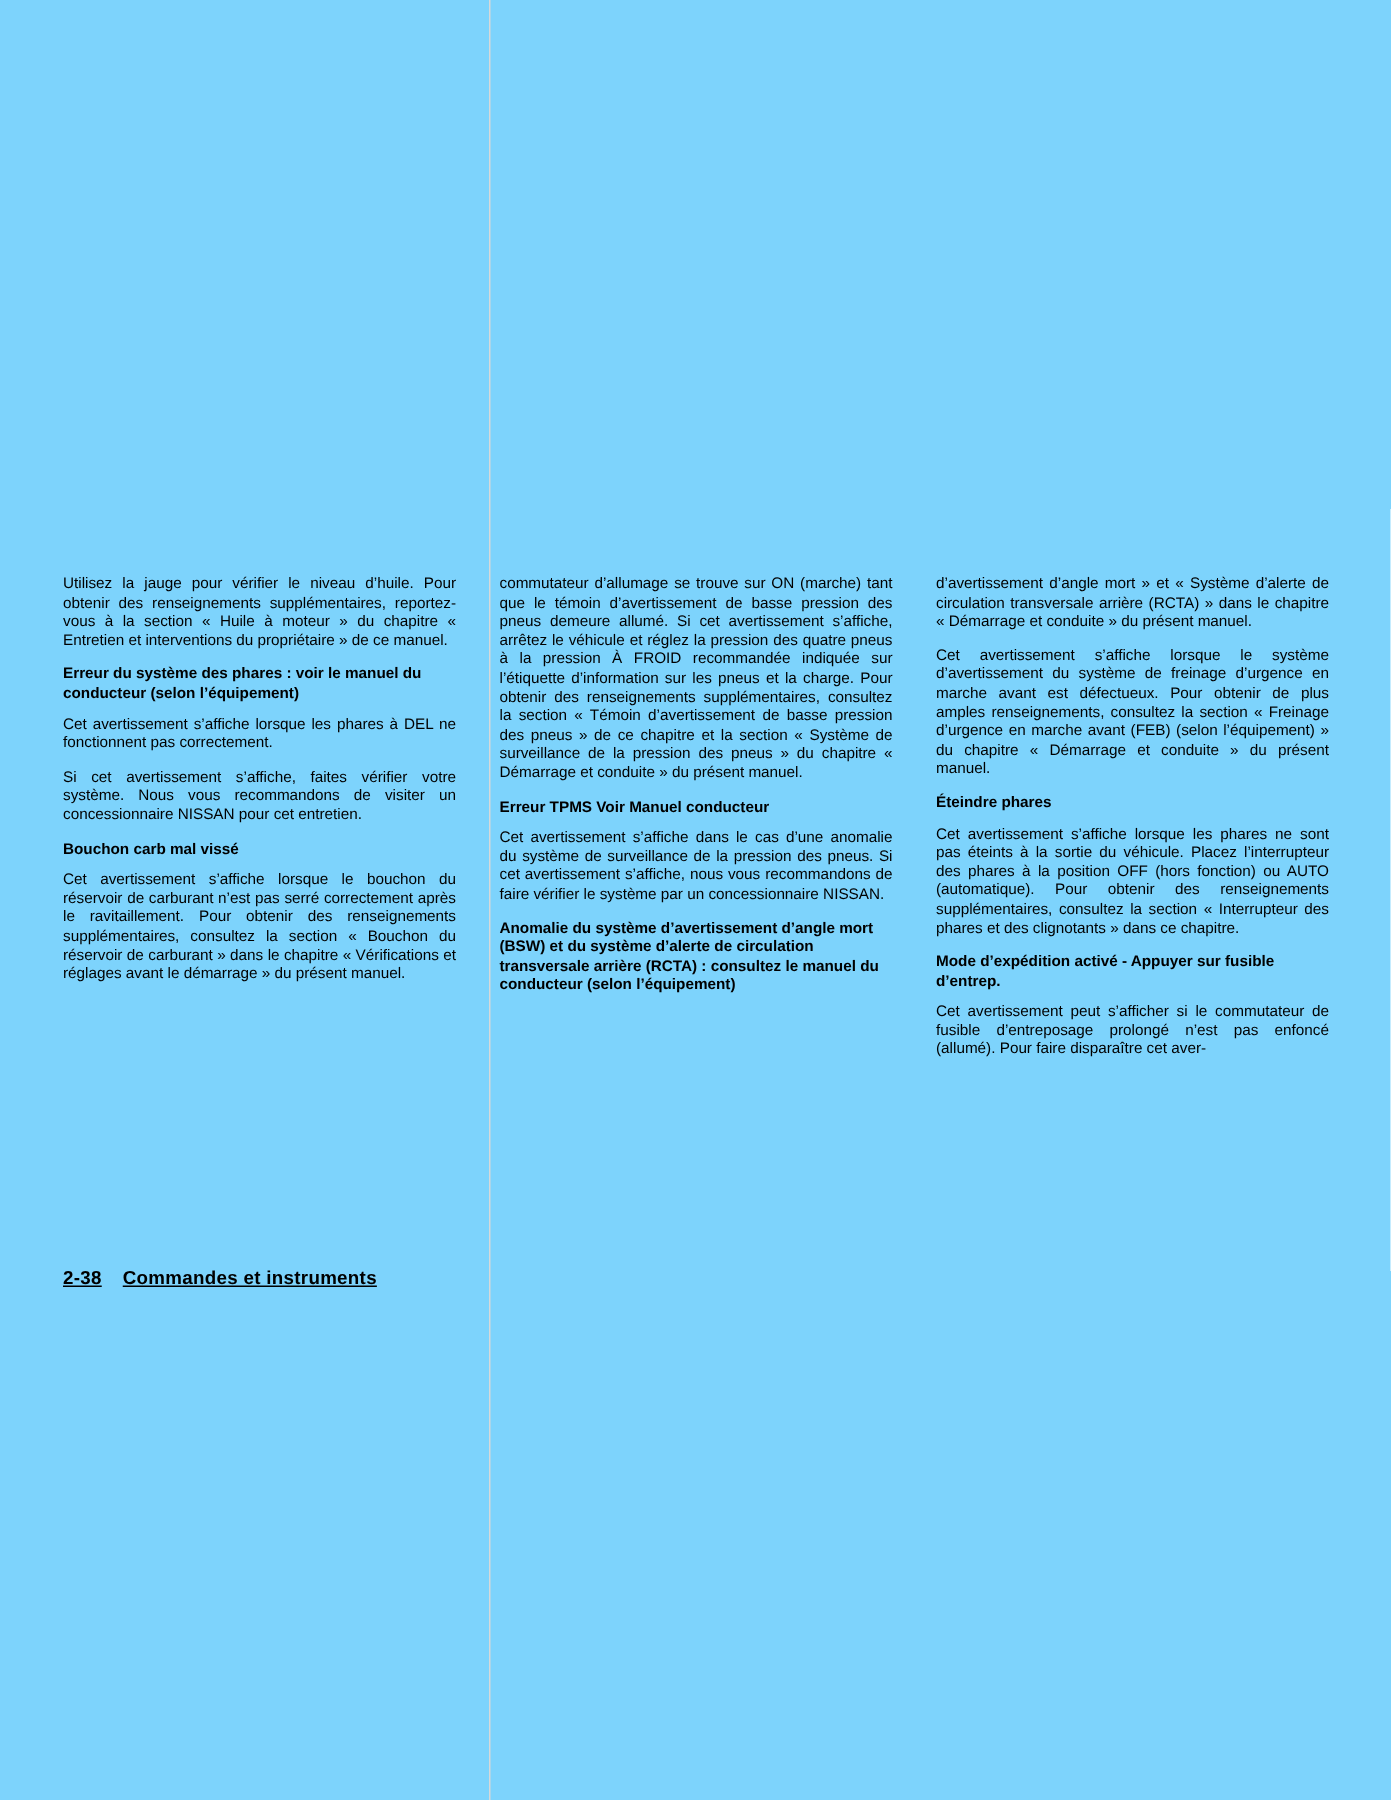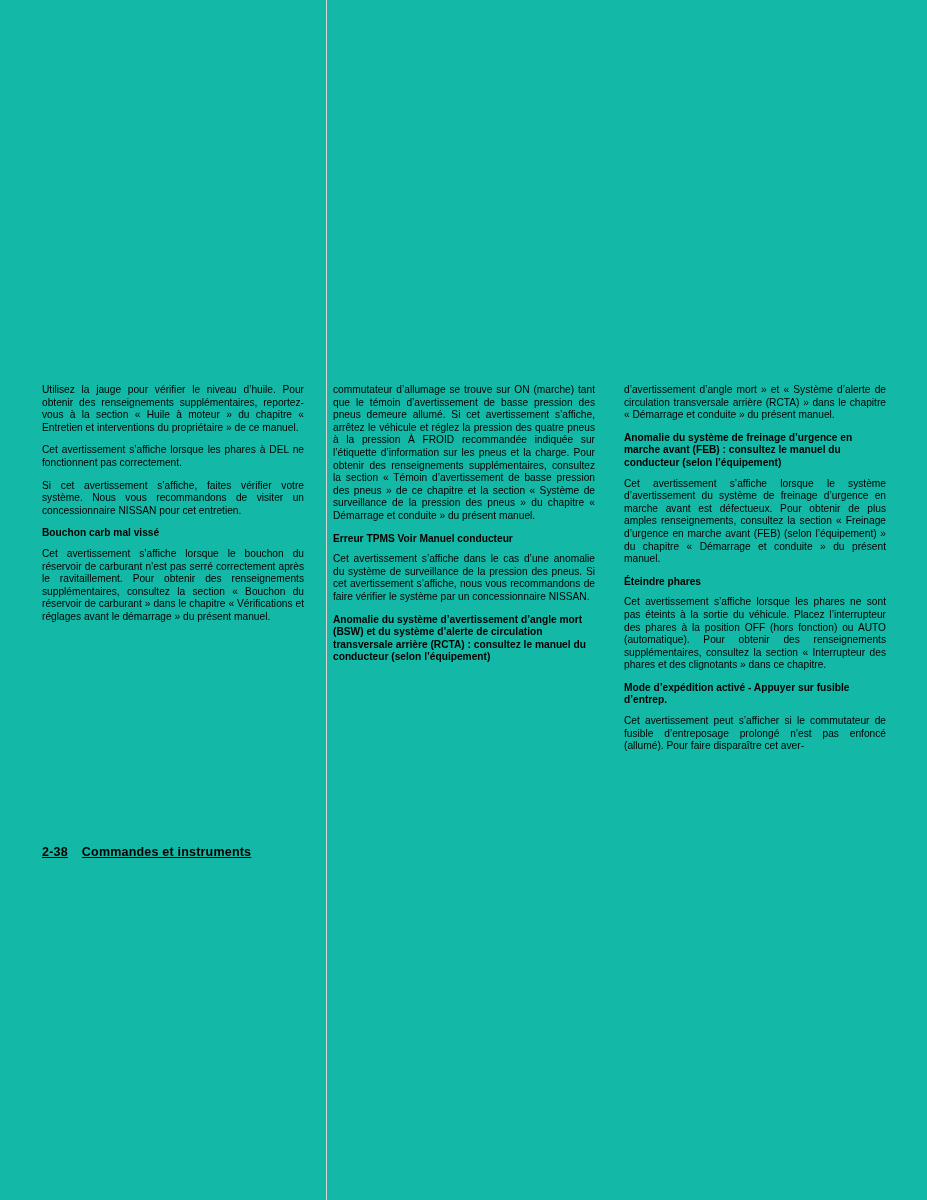--- a/index.html
+++ b/index.html
@@ -12,21 +12,21 @@
     height: 1200px;
     position: relative;
     font-family: "Liberation Sans", sans-serif;
     color: #000000;
   }
   .page {
     position: absolute;
     left: 0; top: 0;
     width: 927px;
     height: 1200px;
-    background: #14b8a6;
+    background: #7dd3fc;
   }
   .spine {
     position: absolute;
     left: 326px;
     top: 0;
     width: 1px;
     height: 1200px;
     background: #d8d8d8;
   }
   .content {
@@ -81,36 +81,36 @@
 <body>
 
 <div class="page">
 
   <div class="spine"></div>
 
   <div class="content">
 
     <div class="col">
       <p>Utilisez la jauge pour vérifier le niveau d’huile. Pour obtenir des renseignements supplémentaires, reportez-vous à la section « Huile à moteur » du chapitre « Entretien et interventions du propriétaire » de ce manuel.</p>
+      <h3 class="first">Erreur du système des phares : voir le manuel du conducteur (selon l’équipement)</h3>
       <p>Cet avertissement s’affiche lorsque les phares à DEL ne fonctionnent pas correctement.</p>
       <p>Si cet avertissement s’affiche, faites vérifier votre système. Nous vous recommandons de visiter un concessionnaire NISSAN pour cet entretien.</p>
       <h3>Bouchon carb mal vissé</h3>
       <p>Cet avertissement s’affiche lorsque le bouchon du réservoir de carburant n’est pas serré correctement après le ravitaillement. Pour obtenir des renseignements supplémentaires, consultez la section « Bouchon du réservoir de carburant » dans le chapitre « Vérifications et réglages avant le démarrage » du présent manuel.</p>
     </div>
 
     <div class="col">
       <p>commutateur d’allumage se trouve sur ON (marche) tant que le témoin d’avertissement de basse pression des pneus demeure allumé. Si cet avertissement s’affiche, arrêtez le véhicule et réglez la pression des quatre pneus à la pression À FROID recommandée indiquée sur l’étiquette d’information sur les pneus et la charge. Pour obtenir des renseignements supplémentaires, consultez la section « Témoin d’avertissement de basse pression des pneus » de ce chapitre et la section « Système de surveillance de la pression des pneus » du chapitre « Démarrage et conduite » du présent manuel.</p>
       <h3>Erreur TPMS Voir Manuel conducteur</h3>
       <p>Cet avertissement s’affiche dans le cas d’une anomalie du système de surveillance de la pression des pneus. Si cet avertissement s’affiche, nous vous recommandons de faire vérifier le système par un concessionnaire NISSAN.</p>
       <h3>Anomalie du système d’avertissement d’angle mort (BSW) et du système d’alerte de circulation transversale arrière (RCTA) : consultez le manuel du conducteur (selon l’équipement)</h3>
     </div>
 
     <div class="col">
       <p>d’avertissement d’angle mort » et « Système d’alerte de circulation transversale arrière (RCTA) » dans le chapitre « Démarrage et conduite » du présent manuel.</p>
-      <h3>Anomalie du système de freinage d’urgence en marche avant (FEB) : consultez le manuel du conducteur (selon l’équipement)</h3>
       <p>Cet avertissement s’affiche lorsque le système d’avertissement du système de freinage d’urgence en marche avant est défectueux. Pour obtenir de plus amples renseignements, consultez la section « Freinage d’urgence en marche avant (FEB) (selon l’équipement) » du chapitre « Démarrage et conduite » du présent manuel.</p>
       <h3>Éteindre phares</h3>
       <p>Cet avertissement s’affiche lorsque les phares ne sont pas éteints à la sortie du véhicule. Placez l’interrupteur des phares à la position OFF (hors fonction) ou AUTO (automatique). Pour obtenir des renseignements supplémentaires, consultez la section « Interrupteur des phares et des clignotants » dans ce chapitre.</p>
       <h3>Mode d’expédition activé - Appuyer sur fusible d’entrep.</h3>
       <p>Cet avertissement peut s’afficher si le commutateur de fusible d’entreposage prolongé n’est pas enfoncé (allumé). Pour faire disparaître cet aver-</p>
     </div>
 
   </div>
 
   <div class="footer">

